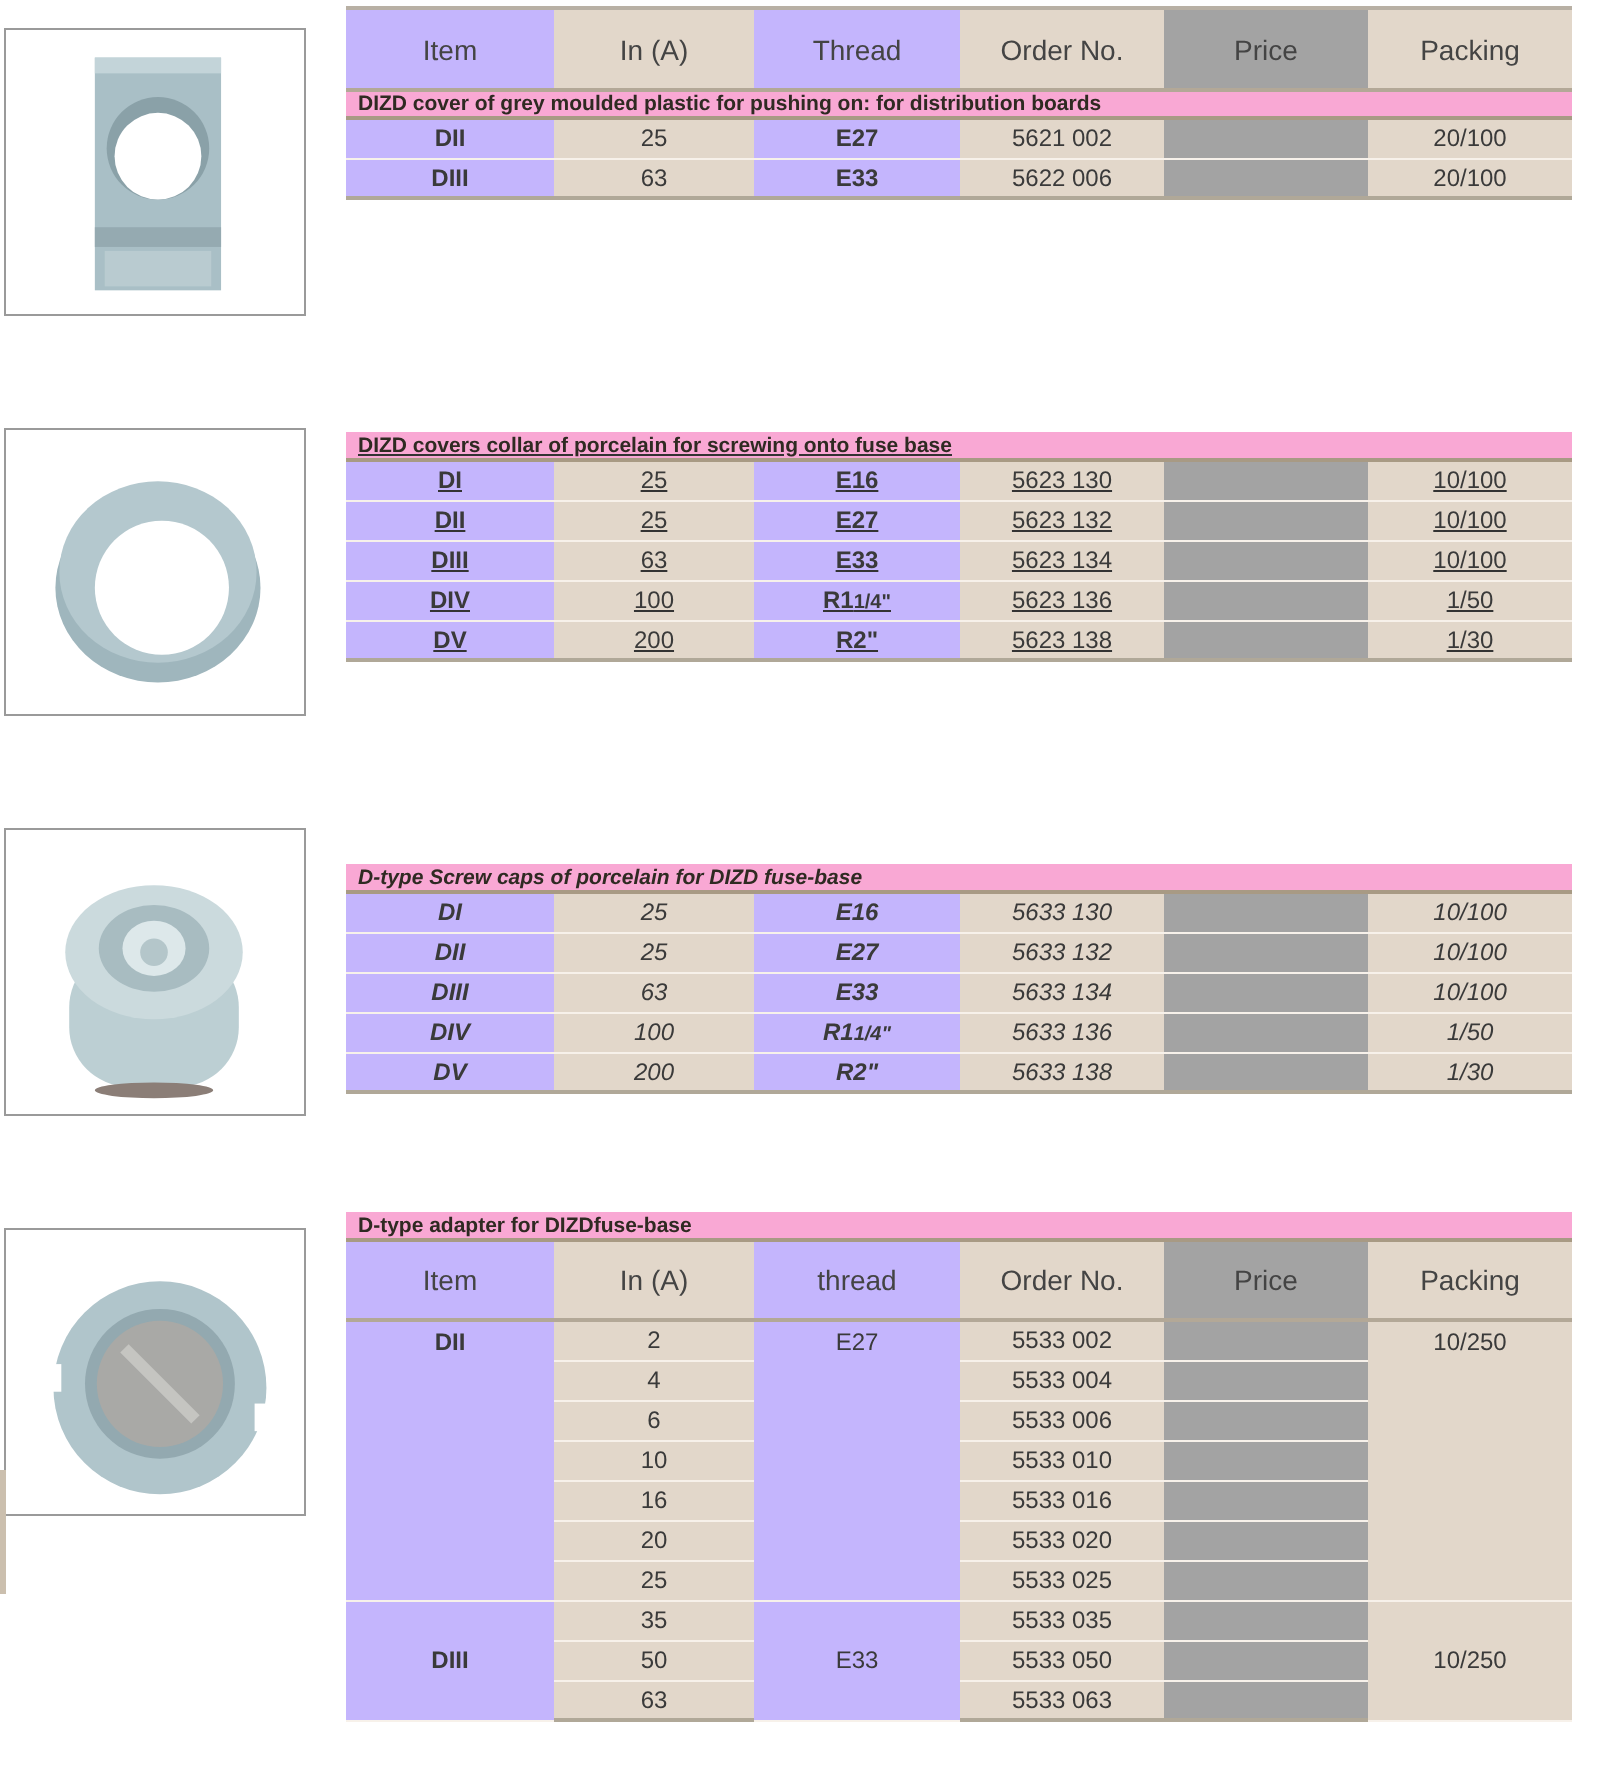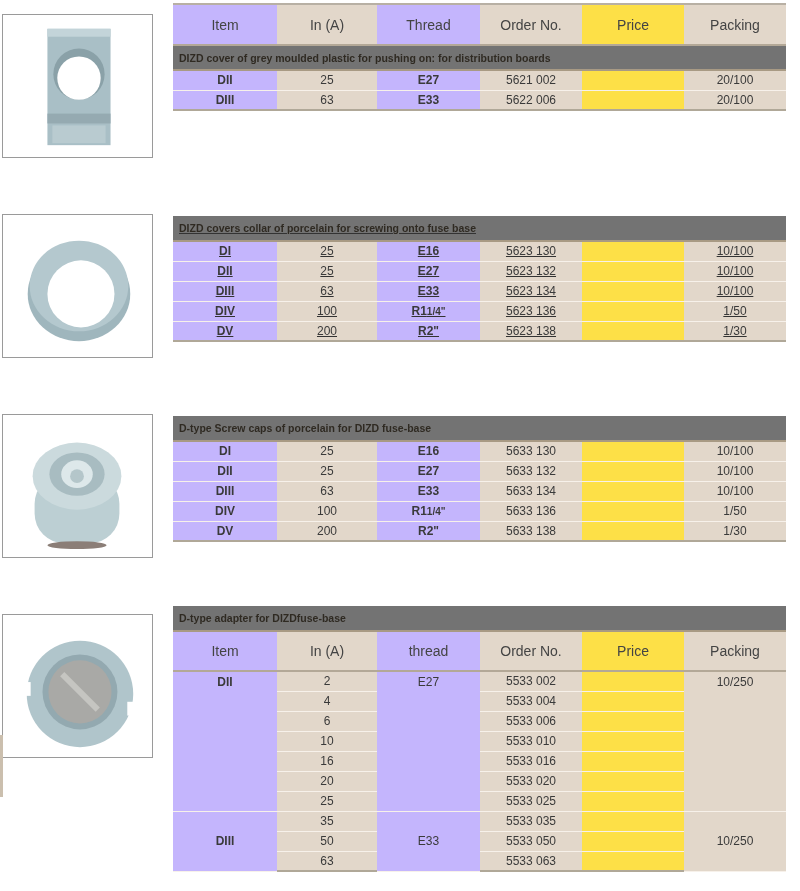--- a/index.html
+++ b/index.html
@@ -4,23 +4,23 @@
 <style>
   * { box-sizing: border-box; margin: 0; padding: 0; }
   body { width: 800px; height: 891px; background: #ffffff; position: relative; overflow: hidden;
          font-family: "Liberation Sans", "DejaVu Sans", sans-serif; color: #333; }
   .prod-img { position: absolute; left: 2px; width: 151px; height: 144px; border: 1px solid #9a9a9a; background: #fff; }
   .prod-img svg { display: block; width: 100%; height: 100%; }
   .tbl { position: absolute; left: 173px; width: 613px; border-collapse: collapse; table-layout: fixed; }
   .tbl td { text-align: center; font-size: 12px; color: #3a3a3a; padding: 0; height: 20px; border-bottom: 1px solid #f7f1ea; }
   .tbl col.c0 { width: 104px; } .tbl col.c1 { width: 100px; } .tbl col.c2 { width: 103px; }
   .tbl col.c3 { width: 102px; } .tbl col.c4 { width: 102px; } .tbl col.c5 { width: 102px; }
-  .l { background: #c4b5fd; } .d { background: #e2d7ca; } .w { background: #fde047; }
+  .l { background: #c4b5fd; } .d { background: #e2d7ca; } .w { background: #a3a3a3; }
   .hdr td { height: 40px; font-size: 14px; color: #444; border-bottom: 2px solid #b3a897; }
-  .sec td { background: #737373; height: 25px; text-align: left; padding-left: 6px; font-size: 10.5px; font-weight: bold; color: #2f2a22; border-bottom: 2px solid #a89a84; }
+  .sec td { background: #f9a8d4; height: 14px; text-align: left; padding-left: 6px; font-size: 10.5px; font-weight: bold; color: #2f2a22; border-bottom: 2px solid #a89a84; }
   .b { font-weight: bold; }
   .topline { position: absolute; left: 173px; width: 613px; height: 2px; background: #b8b0a4; }
   .bot td { border-bottom: 2px solid #b0a898; }
   .r14 { font-size: 10px; vertical-align: baseline; }
   .leftbar { position: absolute; left: 0; top: 735px; width: 3px; height: 62px; background: #cbbfae; }
 </style>
 </head>
 <body>
 
 <div class="prod-img" style="top:14px;">
@@ -155,21 +155,21 @@
     <td class="l b">DV</td>
     <td class="d">200</td>
     <td class="l b">R2"</td>
     <td class="d">5623 138</td>
     <td class="w"></td>
     <td class="d">1/30</td>
   </tr>
 </tbody>
   </table>
 
-<table class="tbl" style="top:416px;">
+<table class="tbl" style="top:432px;font-style:italic;">
   <colgroup>
       <col class="c0">
       <col class="c1">
       <col class="c2">
       <col class="c3">
       <col class="c4">
       <col class="c5">
     </colgroup>
   <tbody>
       <tr class="sec">

